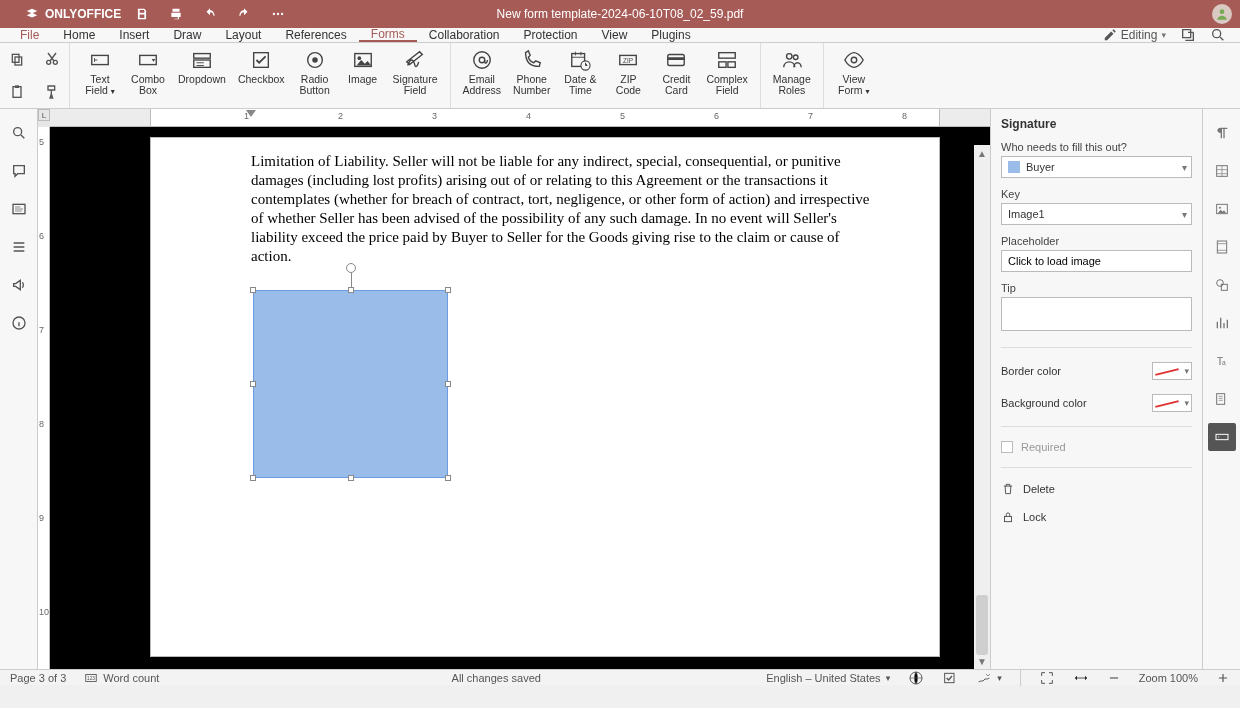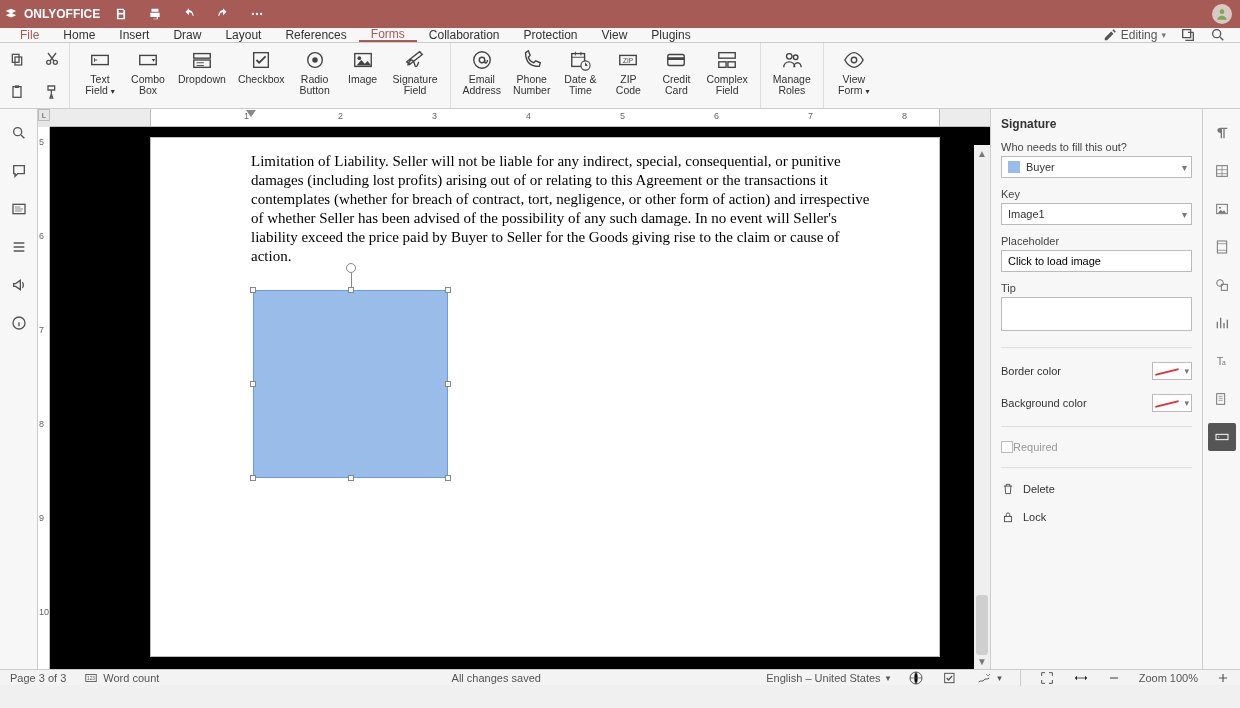--- a/index.html
+++ b/index.html
@@ -3,21 +3,21 @@
 <meta charset="utf-8">
 <style>
 * { box-sizing: border-box; margin: 0; padding: 0; font-family: Arial, Helvetica, sans-serif; }
 html, body { width: 1240px; height: 708px; overflow: hidden; background: #f0f0f0; }
 
 
 .titlebar {
   height: 28px; background: #a65b57; display: flex; align-items: center;
   color: #fff; font-size: 12px; position: relative;
 }
-.titlebar .left { display: flex; align-items: center; gap: 8px; padding-left: 4px; }
+.titlebar .left { display: flex; align-items: center; gap: 8px; padding-left: 25px; }
 .titlebar .logo { display: flex; align-items: center; gap: 6px; font-weight: bold; font-size: 12px; }
 .titlebar .logo-icon { width:14px; height:14px; }
 .titlebar .tb-icon { width:26px; height:26px; display:flex; align-items:center; justify-content:center; color:#fff; cursor:pointer; }
 .titlebar .title { position:absolute; left:0; right:0; text-align:center; font-size:12px; pointer-events:none; }
 .titlebar .avatar { position:absolute; right:8px; top:4px; width:20px; height:20px; border-radius:50%; background:#d9c9c2; display:flex; align-items:center; justify-content:center; }
 
 
 .menubar { height: 15px; background:#f7f7f7; border-bottom:1px solid #ccc; display:flex; align-items:center; padding:0 8px; font-size:12px; color:#333; }
 .menubar .menu-item { padding: 0 12px; height:100%; display:flex; align-items:center; cursor:pointer; }
 .menubar .menu-item.file { color:#a65b57; }
@@ -73,21 +73,21 @@
 .right-panel .field { width:100%; height:22px; border:1px solid #bbb; background:#fff; display:flex; align-items:center; padding:0 6px; font-size:11px; position:relative;}
 .right-panel .field .swatch { width:12px; height:12px; background:#99bde8; margin-right:6px;}
 .right-panel .field .dd { position:absolute; right:4px; color:#777; font-size:10px;}
 .right-panel input.textfield { width:100%; height:22px; border:1px solid #bbb; background:#fff; padding:0 6px; font-size:11px;}
 .right-panel textarea.tip { width:100%; height:34px; border:1px solid #bbb; background:#fff; resize:none; font-size:11px; padding:4px;}
 .right-panel .row { display:flex; align-items:center; justify-content:space-between; margin-top:14px;}
 .right-panel .color-pick { width:40px; height:18px; border:1px solid #bbb; background:#fff; position:relative; display:flex; align-items:center;}
 .right-panel .color-pick .slash { position:absolute; left:2px; right:12px; top:8px; height:2px; background:#d33; transform:rotate(-14deg);}
 .right-panel .color-pick .dd { position:absolute; right:2px; font-size:9px; color:#777;}
 .right-panel .sep { height:1px; background:#ddd; margin:14px 0;}
-.right-panel .check { display:flex; align-items:flex-end; color:#999;}
+.right-panel .check { display:flex; align-items:flex-end; gap:8px; color:#999;}
 .right-panel .check .box { width:12px; height:12px; border:1px solid #bbb; background:#fff;}
 .right-panel .action { display:flex; align-items:center; gap:8px; margin-top:14px; cursor:pointer; color:#333;}
 .right-panel .action svg { width:14px; height:14px; }
 
 
 .right-rail { width:38px; background:#f7f7f7; border-left:1px solid #ccc; display:flex; flex-direction:column; align-items:center; padding-top:10px; gap:10px;}
 .right-rail .rr { width:28px; height:28px; display:flex; align-items:center; justify-content:center; color:#777; cursor:pointer; border-radius:2px;}
 .right-rail .rr.active { background:#555; color:#fff;}
 
 
@@ -130,20 +130,21 @@
         </svg>
       </div>
     <div class="tb-icon">
         <svg width="14" height="14" viewBox="0 0 24 24">
           <circle cx="5" cy="12" r="2" fill="#fff"></circle>
           <circle cx="12" cy="12" r="2" fill="#fff"></circle>
           <circle cx="19" cy="12" r="2" fill="#fff"></circle>
         </svg>
       </div>
   </div>
+  <div class="title">New form template-2024-06-10T08_02_59.pdf</div>
   <div class="avatar">
     <svg width="14" height="14" viewBox="0 0 24 24">
         <circle cx="12" cy="8" r="4" fill="#7a5">&nbsp;</circle>
         <path fill="#7a5" d="M4 22c0-4 4-7 8-7s8 3 8 7H4z"></path>
       </svg>
   </div>
 </div>
 
 <div class="menubar">
   <div class="menu-item file">File</div>

